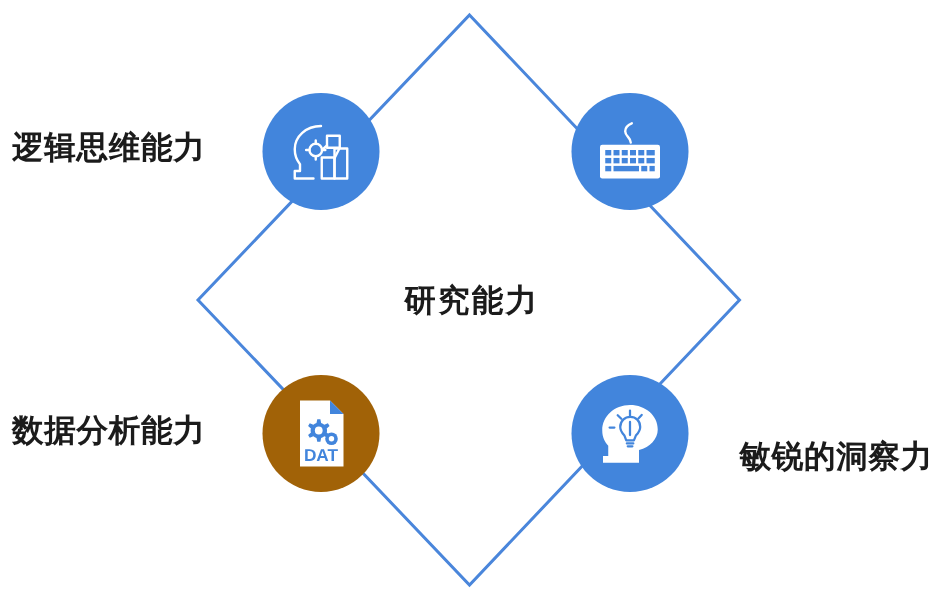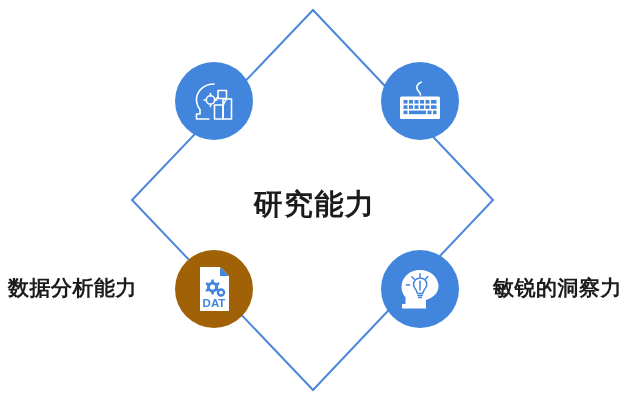--- a/index.html
+++ b/index.html
@@ -40,38 +40,38 @@
     font-weight: bold;
     color: #1b1b1b;
     letter-spacing: 0.5px;
     white-space: nowrap;
     line-height: 1;
   }
   .label-left  { text-align: left; }
   .label-right { text-align: right; }
   #center-title {
     position: absolute;
-    font-size: 29px;
+    font-size: 21px;
     font-weight: bold;
     color: #1b1b1b;
     letter-spacing: 1.5px;
     white-space: nowrap;
     line-height: 1;
     text-align: center;
   }
   
   #node-logic    { left: 175px; top: 62px;  }
   #node-writing  { left: 381px; top: 62px;  }
   #node-data     { left: 175px; top: 250px; }
   #node-insight  { left: 381px; top: 250px; }
   
   #label-logic   { left: 8px;   top: 88px;  }
   #label-writing { right: 7px;  top: 88px;  }
   #label-data    { left: 8px;   top: 277px; }
-  #label-insight { right: 7px;  top: 277px; }
+  #label-insight { right: 7px;  top: 294px; }
   #center-title  { left: 0;     top: 190px; width: 629px; }
 </style>
 </head>
 <body>
 
 <div id="canvas">
 
   <svg id="diamond-svg" viewBox="0 0 629 405" xmlns="http://www.w3.org/2000/svg">
     <polygon points="313,10 493,200 313,390 132,200" fill="none" stroke="#4A86DB" stroke-width="2"></polygon>
   </svg>
@@ -86,20 +86,21 @@
           <circle cx="20.5" cy="22" r="4.2"></circle>
           <path d="M20.5 17.8 L20.5 15.6 M20.5 26.2 L20.5 28.4 M16.3 22 L14.1 22 M24.7 22 L26.9 22"></path>
           <rect x="24.5" y="27" width="8.5" height="14"></rect>
           <rect x="33" y="21" width="8.5" height="20"></rect>
           <rect x="28" y="12.5" width="8.5" height="8"></rect>
           <path d="M24.7 22 L28 19 M33 27.5 L36.5 20.5"></path>
         </g>
       </svg>
     </span>
   </div>
+  <div class="label label-left" id="label-logic">逻辑思维能力</div>
 
   <div class="node" id="node-writing" style="background:#4285DC;">
     <span>
       <svg width="48" height="44" viewBox="0 0 48 44" xmlns="http://www.w3.org/2000/svg">
         <path d="M24.5 16 C24.5 12.5 20.8 12 20.8 8.5 C20.8 5.8 23.2 4 25.2 3.2" fill="none" stroke="#FFFFFF" stroke-width="1.6" stroke-linecap="round"></path>
         <rect x="4" y="17.5" width="40" height="22.5" rx="1.5" fill="#FFFFFF"></rect>
         <g fill="#4285DC">
           <rect x="7.5" y="21" width="4" height="3.6"></rect>
           <rect x="13" y="21" width="4" height="3.6"></rect>
           <rect x="18.5" y="21" width="4" height="3.6"></rect>

